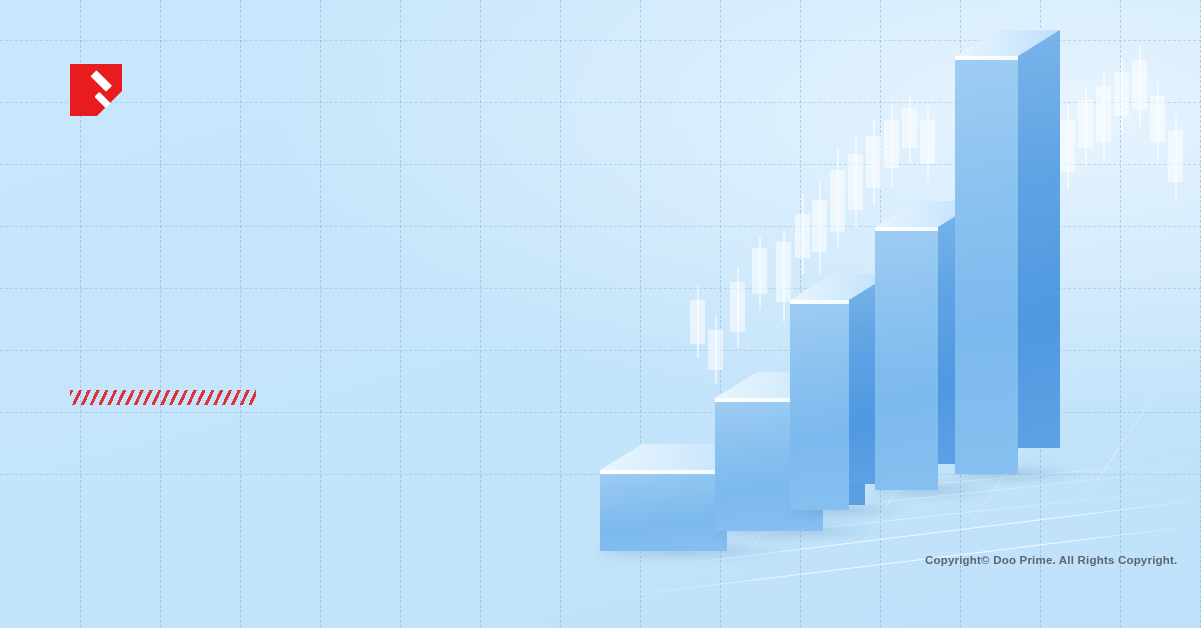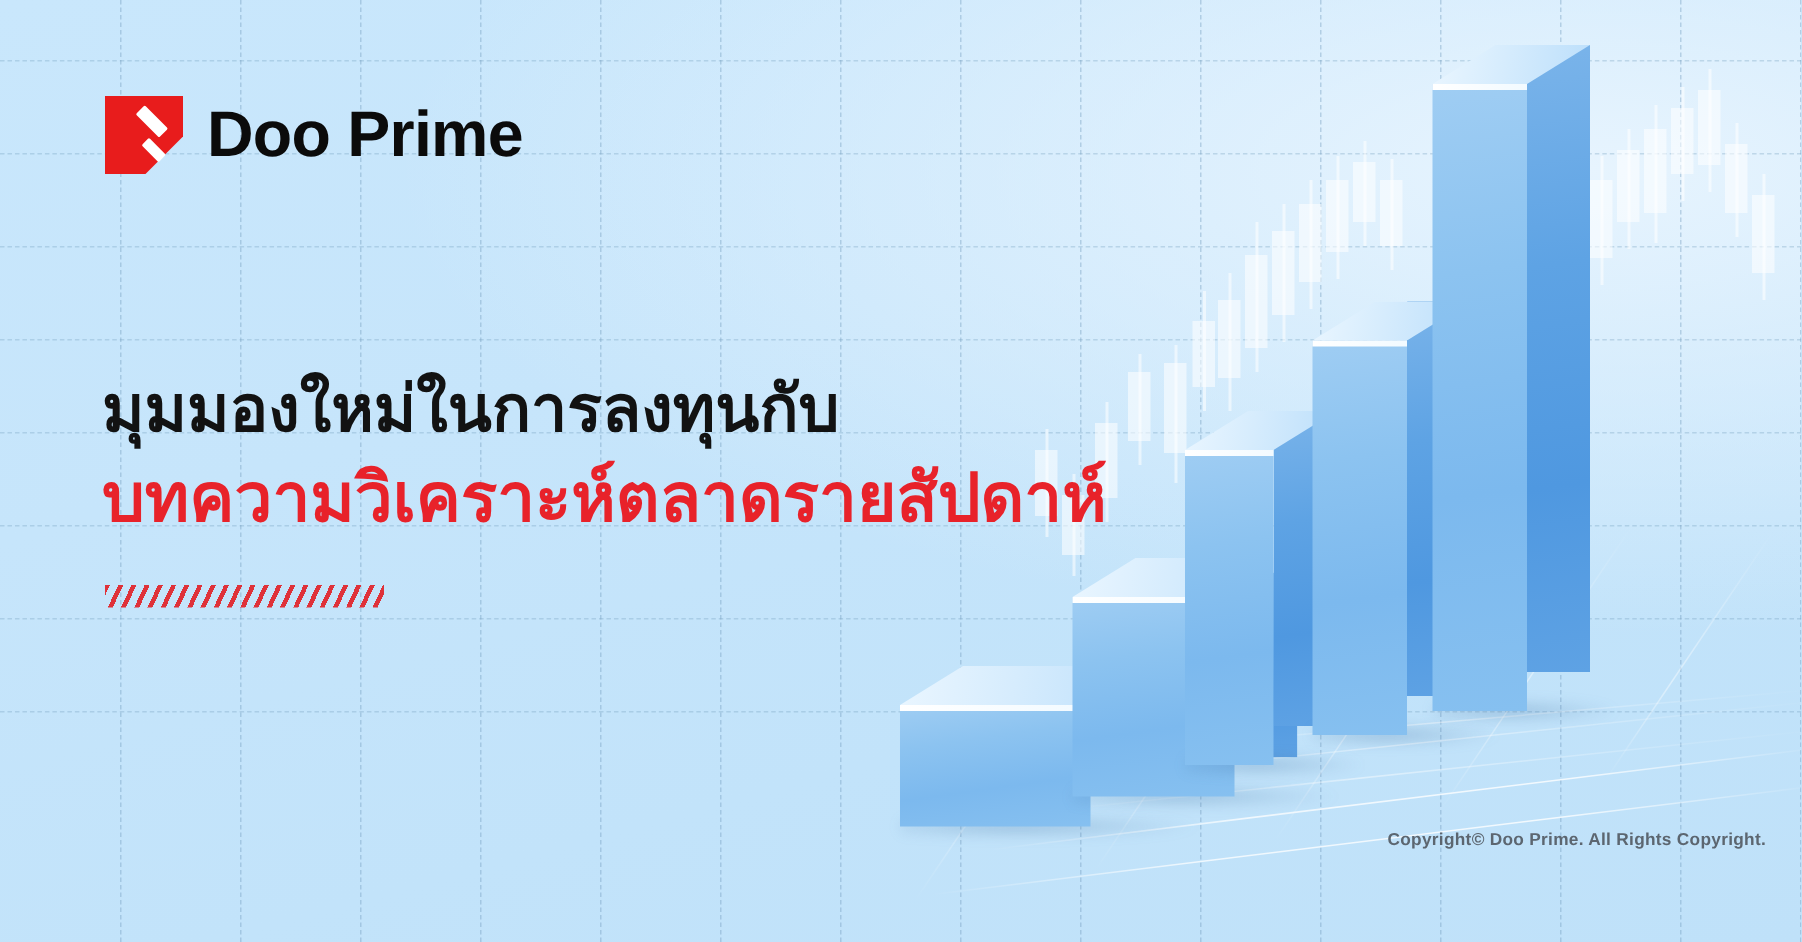--- a/index.html
+++ b/index.html
@@ -284,24 +284,19 @@
     </div>
 
   <div class="logo-wrap">
     <span class="logo-mark">
       <svg width="52" height="52" viewBox="0 0 52 52" aria-hidden="true">
         <path d="M0 0 H52 V27 L27 52 H0 Z" fill="#e81c1c"></path>
         <rect x="27" y="6" width="8.5" height="22" rx="1" transform="rotate(-45 31.2 17)" fill="#ffffff"></rect>
         <rect x="29" y="28" width="7" height="16" rx="1" transform="rotate(-45 32.5 36)" fill="#ffffff"></rect>
       </svg>
     </span>
-    <span class="logo-text">Doo Prime</span>
   </div>
 
-  <div class="headline">
-    <div class="hl-line1">มุมมองใหม่ในการลงทุนกับ</div>
-    <div class="hl-line2">บทความวิเคราะห์ตลาดรายสัปดาห์</div>
-  </div>
   <div class="hl-rule"></div>
 
   <div class="copyright">Copyright© Doo Prime. All Rights Copyright.</div>
 
 </div>
 
 </body></html>

